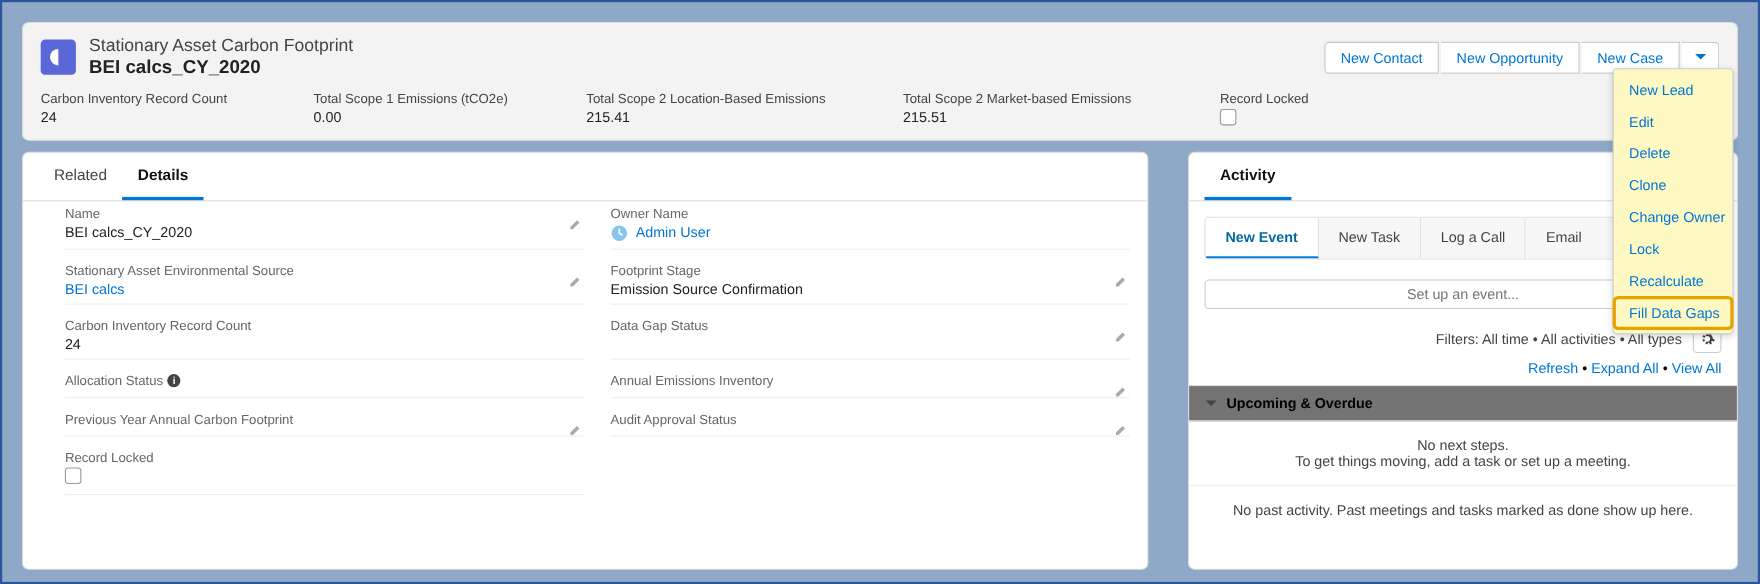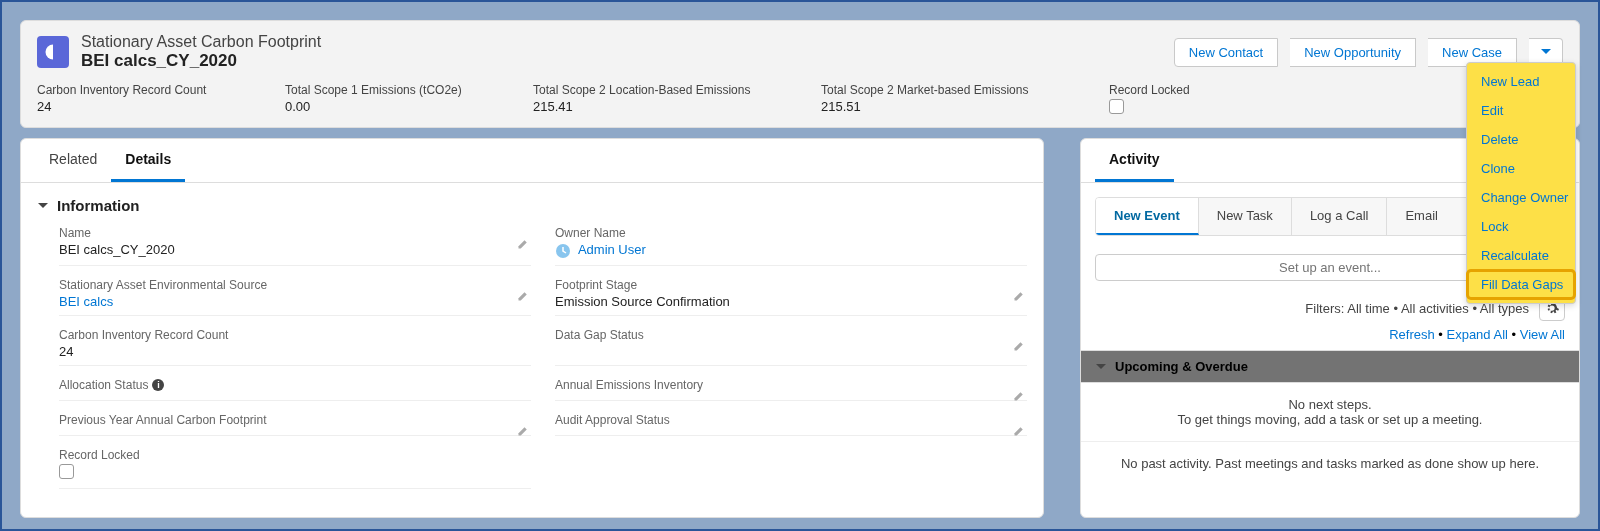--- a/index.html
+++ b/index.html
@@ -8,28 +8,28 @@
 
 .header-card { background: #f3f3f3; border: 1px solid #ddd; border-radius: 6px; margin: 18px 18px 10px 18px; padding: 12px 16px 0 16px; }
 .header-top { display: flex; align-items: center; justify-content: space-between; }
 .header-left { display: flex; align-items: center; gap: 12px; }
 .app-icon { width: 32px; height: 32px; background: #5a67d8; border-radius: 4px; display: flex; align-items: center; justify-content: center; }
 .app-icon svg { width: 18px; height: 18px; fill: #fff; }
 .title-block { display: flex; flex-direction: column; }
 .object-type { font-size: 16px; color: #444; }
 .record-name { font-size: 17px; font-weight: 700; color: #222; }
 
-.header-actions { display: flex; gap: 12px; }
+.header-actions { display: flex; gap: 2px; }
 .btn { background: #fff; border: 1px solid #c9c9c9; padding: 6px 14px; font-size: 13px; color: #0176d3; cursor: pointer; }
 .btn:first-child { border-radius: 4px 0 0 4px; }
 .btn:not(:first-child) { border-left: none; }
 .btn-caret { width: 34px; padding: 6px 0; border-radius: 0 4px 4px 0; display:flex; align-items:center; justify-content:center;}
 .btn-caret svg { width:10px; height:10px; fill:#0176d3;}
 
-.dropdown-menu { position: absolute; top: 60px; right: 22px; width: 110px; background: #fde047; border: 1px solid #ccc; border-radius: 4px; box-shadow: 0 2px 6px rgba(0,0,0,.15); z-index: 50; padding: 4px 0; }
+.dropdown-menu { position: absolute; top: 60px; right: 22px; width: 110px; background: #fef9c3; border: 1px solid #ccc; border-radius: 4px; box-shadow: 0 2px 6px rgba(0,0,0,.15); z-index: 50; padding: 4px 0; }
 .dropdown-item { padding: 7px 14px; font-size: 13px; color: #0176d3; cursor: pointer; white-space: nowrap; }
 .dropdown-item.highlighted { outline: 3px solid #e6a300; outline-offset: -2px; border-radius: 4px; }
 
 .stats-row { display: flex; gap: 0; margin-top: 12px; padding-bottom: 10px; }
 .stat { flex: 0 0 auto; margin-right: 48px; }
 .stat:nth-child(1){width:200px;}
 .stat:nth-child(2){width:200px;}
 .stat:nth-child(3){width:240px;}
 .stat:nth-child(4){width:240px;}
 .stat:nth-child(5){width:150px;}
@@ -141,26 +141,20 @@
     <div class="dropdown-item">Recalculate</div>
     <div class="dropdown-item highlighted">Fill Data Gaps</div>
   </div>
 
   <div class="body-row">
     <div class="main-col">
       <div class="tabs">
         <div class="tab">Related</div>
         <div class="tab active">Details</div>
       </div>
-      <div class="section-header">
-        <svg viewBox="0 0 12 12">
-            <path d="M1 3l5 5 5-5z"></path>
-          </svg>
-        <span>Information</span>
-      </div>
       <div class="field-grid">
         <div class="field">
           <div class="field-label">Name</div>
           <div class="field-val">BEI calcs_CY_2020</div>
           <span class="edit-pencil"><svg viewBox="0 0 16 16">
                 <path d="M2 11l8-8 3 3-8 8H2v-3z"></path>
               </svg></span>
         </div>
         <div class="field">
           <div class="field-label">Owner Name</div>

